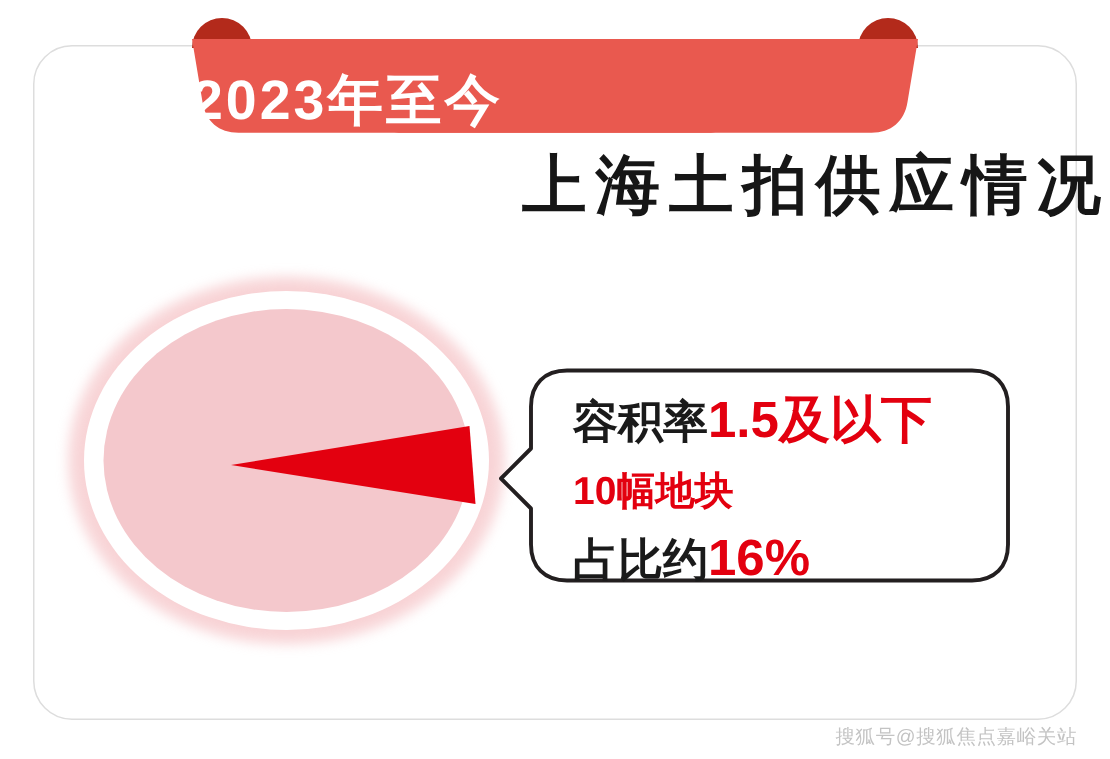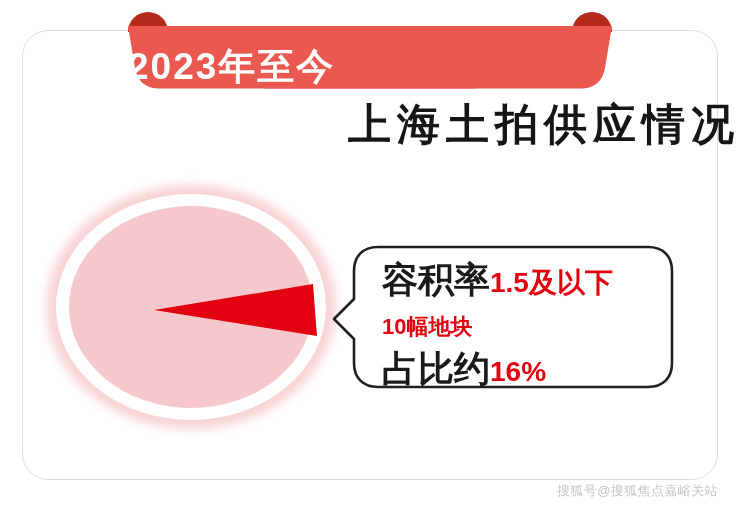--- a/index.html
+++ b/index.html
@@ -197,27 +197,27 @@
     width: 286px;
   }
   .callout-line {
     white-space: nowrap;
     font-weight: bold;
     line-height: 40px;
     letter-spacing: 0px;
   }
   .cl-black {
     color: #1a1a1a;
-    font-size: 36px;
+    font-size: 30px;
   }
   .cl-red {
     color: #e3000f;
-    font-size: 28px;
-  }
-  .callout-line.l2 .cl-red { font-size: 22px; }
+    font-size: 34px;
+  }
+  .callout-line.l2 .cl-red { font-size: 26px; }
 
   
   .watermark {
     position: absolute;
     right: 22px;
     bottom: 6px;
     font-size: 13px;
     color: #b9b9b9;
     letter-spacing: 0.4px;
     white-space: nowrap;

